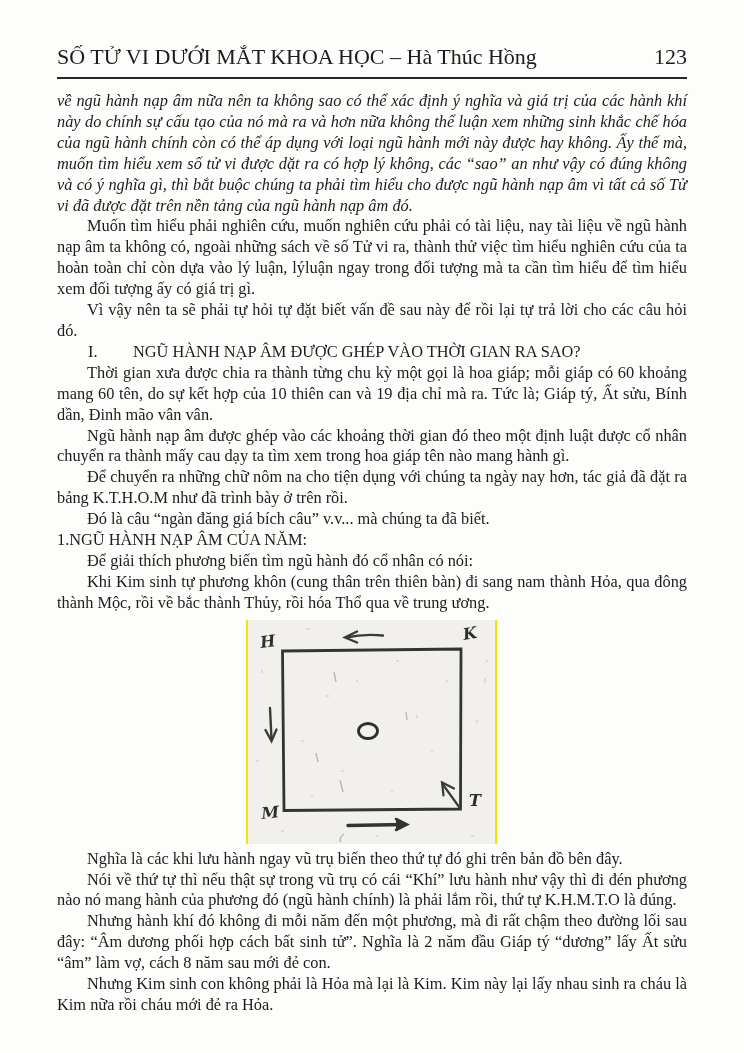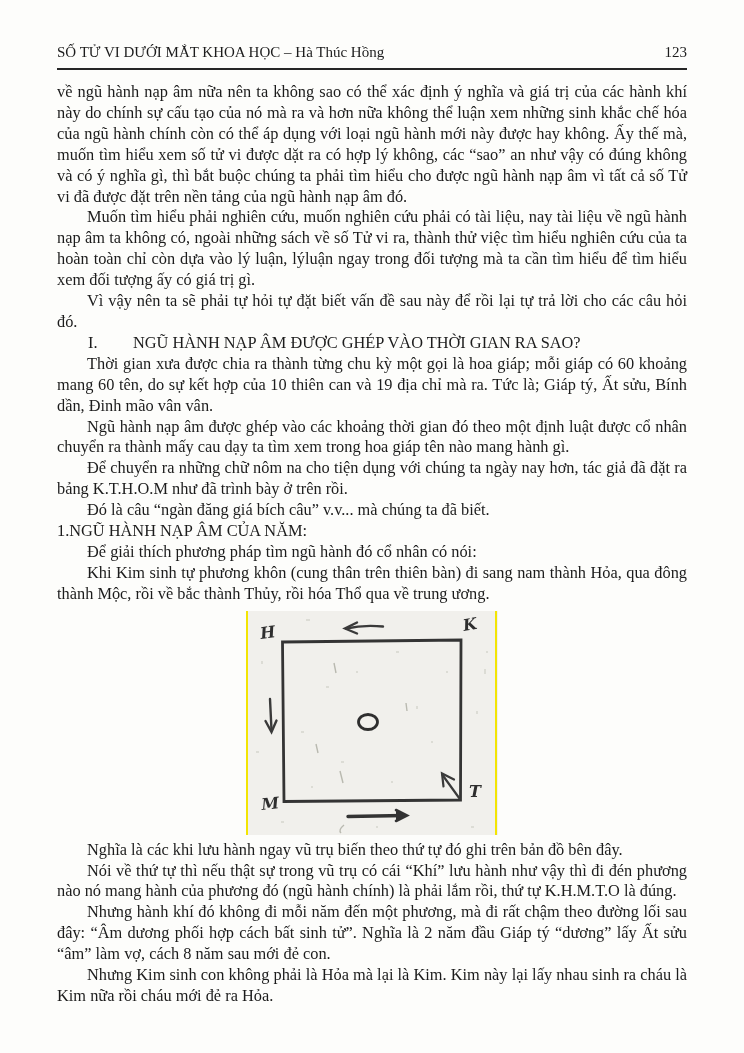--- a/index.html
+++ b/index.html
@@ -4,26 +4,26 @@
 <style>
   html,body{margin:0;padding:0;}
   body{
     width:744px;height:1053px;
     background:#fdfdfb;
     font-family:"Liberation Serif", serif;
     color:#1c1c1c;
     overflow:hidden;
   }
   .page{padding:44px 57px 0 57px;box-sizing:border-box;}
-  .header{display:flex;justify-content:space-between;align-items:baseline;font-size:15px;}
+  .header{display:flex;justify-content:space-between;align-items:baseline;font-size:22px;}
   .rule{border:none;border-top:2px solid #262626;margin:7px 0 0 0;}
   .bodytext{margin-top:12px;font-size:16.35px;line-height:20.9px;text-align:justify;}
   .bodytext p{margin:0;}
   p.indent{text-indent:30px;}
-  p.noindent{text-indent:0;}
+  p.noindent{text-indent:0;font-style:italic;}
   p.heading1{padding-left:31px;text-indent:0;}
   p.heading1 .hnum{display:inline-block;width:45px;}
   p.subheading{text-indent:0;}
   .diagram{
     width:252px;height:224px;
     margin:6px auto 5px auto;
     position:relative;
     background:#f1f0ec;
   }
   .diagram svg{display:block;}
@@ -47,21 +47,21 @@
 
     <p class="heading1"><span class="hnum">I.</span><span>NGŨ HÀNH NẠP ÂM ĐƯỢC GHÉP VÀO THỜI GIAN RA SAO?</span></p>
 
     <p class="indent">Thời gian xưa được chia ra thành từng chu kỳ một gọi là hoa giáp; mỗi giáp có 60 khoảng mang 60 tên, do sự kết hợp của 10 thiên can và 19 địa chỉ mà ra. Tức là; Giáp tý, Ất sửu, Bính dần, Đinh mão vân vân.</p>
     <p class="indent">Ngũ hành nạp âm được ghép vào các khoảng thời gian đó theo một định luật được cổ nhân chuyển ra thành mấy cau dạy ta tìm xem trong hoa giáp tên nào mang hành gì.</p>
     <p class="indent">Để chuyển ra những chữ nôm na cho tiện dụng với chúng ta ngày nay hơn, tác giả đã đặt ra bảng K.T.H.O.M như đã trình bày ở trên rồi.</p>
     <p class="indent">Đó là câu “ngàn đăng giá bích câu” v.v... mà chúng ta đã biết.</p>
 
     <p class="subheading">1.NGŨ HÀNH NẠP ÂM CỦA NĂM:</p>
 
-    <p class="indent">Để giải thích phương pháp tìm ngũ hành đó cổ nhân có nói:</p>
+    <p class="indent">Để giải thích phương biến tìm ngũ hành đó cổ nhân có nói:</p>
     <p class="indent">Khi Kim sinh tự phương khôn (cung thân trên thiên bàn) đi sang nam thành Hỏa, qua đông thành Mộc, rồi về bắc thành Thủy, rồi hóa Thổ qua về trung ương.</p>
 
     <div class="diagram">
       <svg width="252" height="224" viewBox="0 0 252 224" xmlns="http://www.w3.org/2000/svg">
 
         <rect x="0" y="0" width="2" height="224" fill="#f3e503"></rect>
         <rect x="249" y="0" width="2" height="224" fill="#f3e503"></rect>
 
         <g fill="#cfcfc7" opacity="0.6">
           <rect x="60" y="8" width="4" height="2"></rect>

